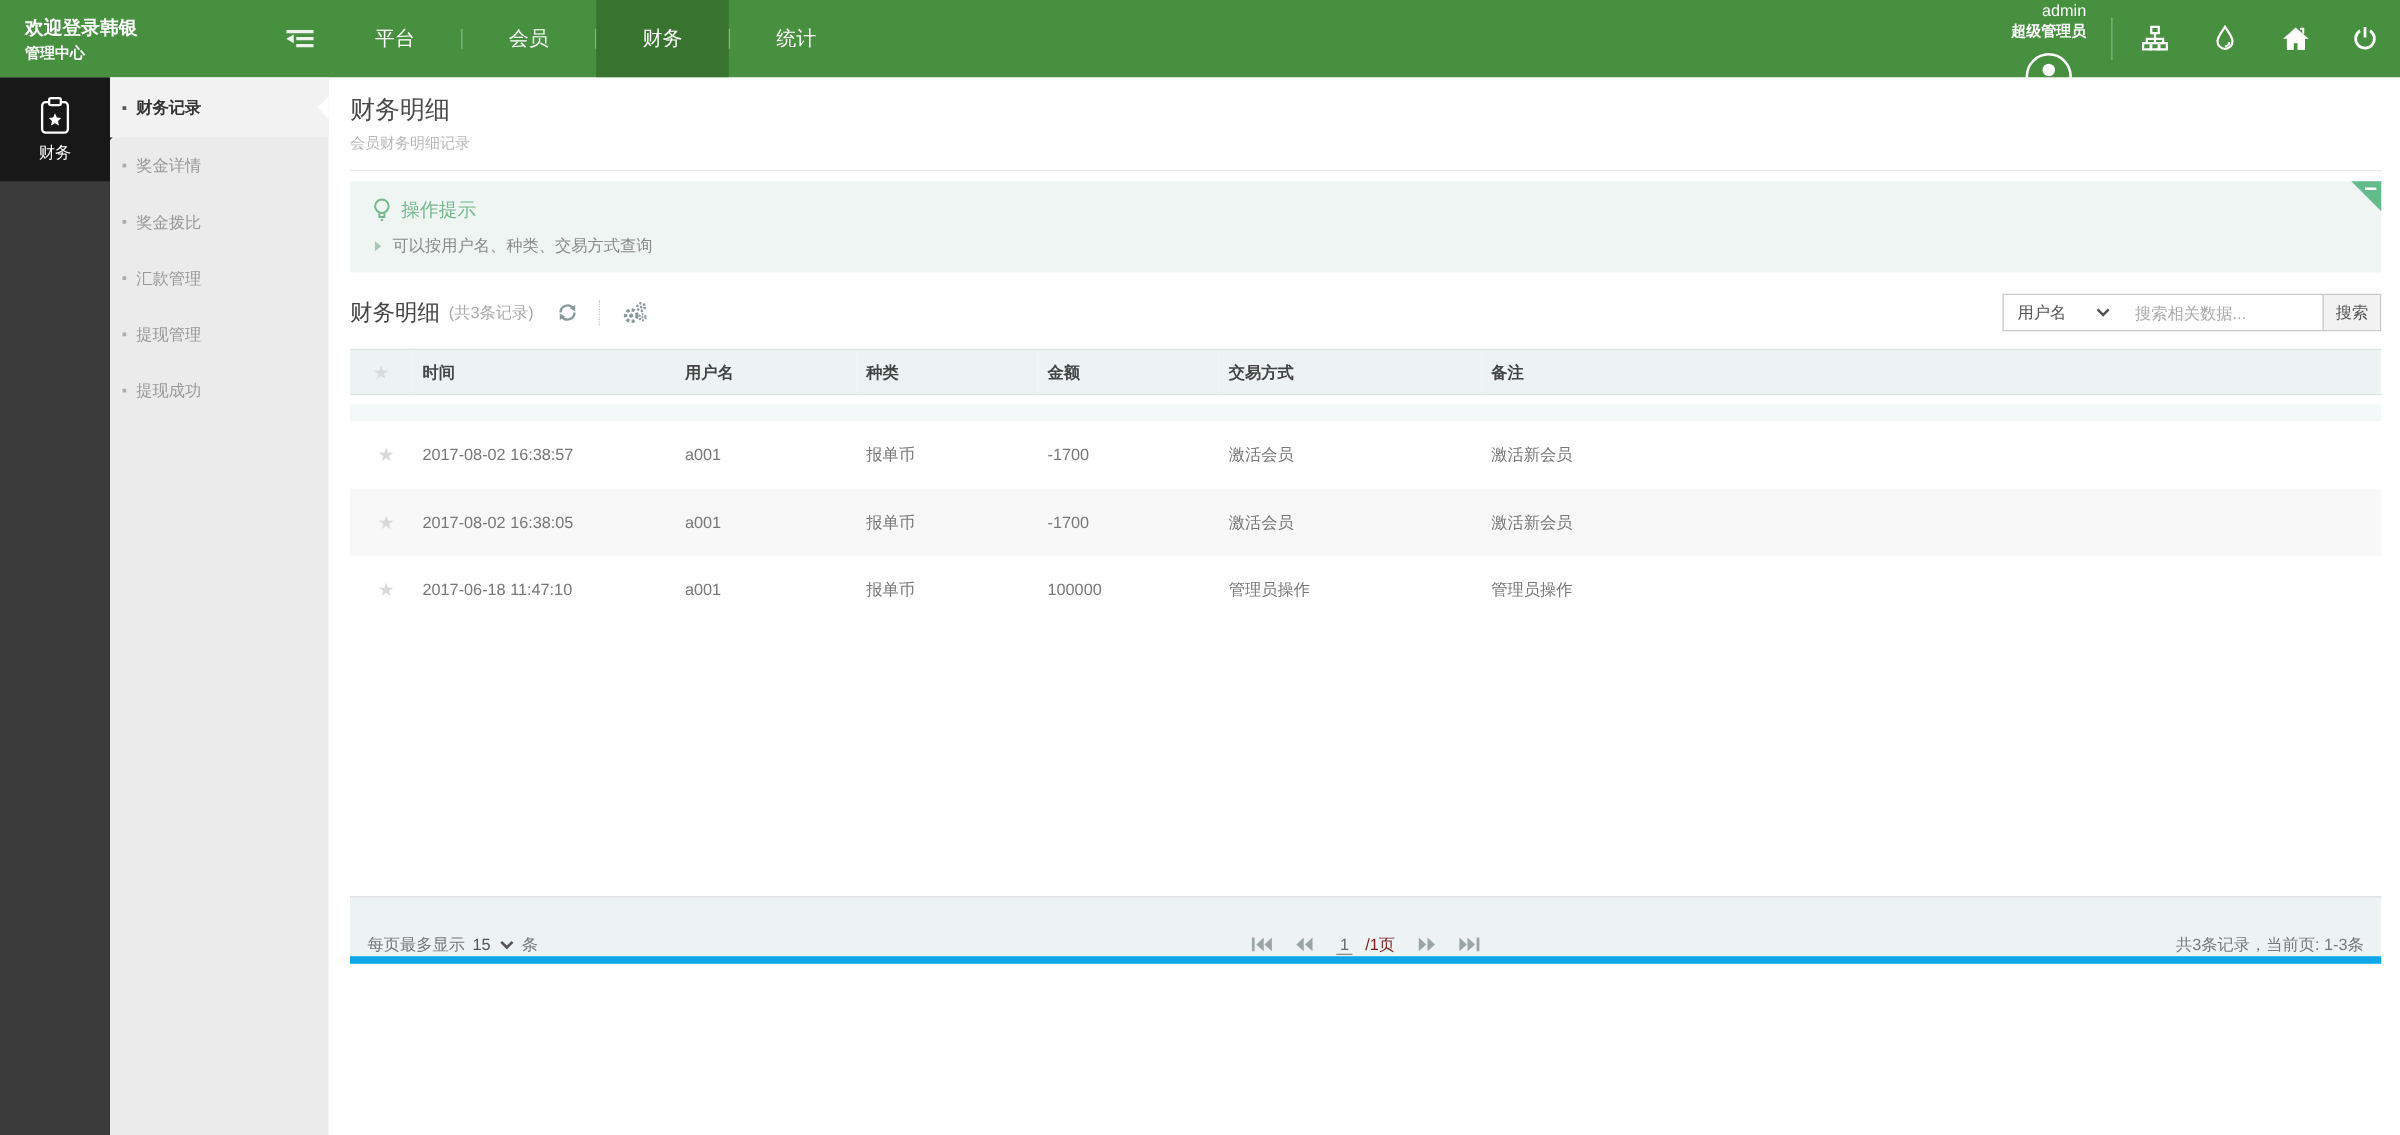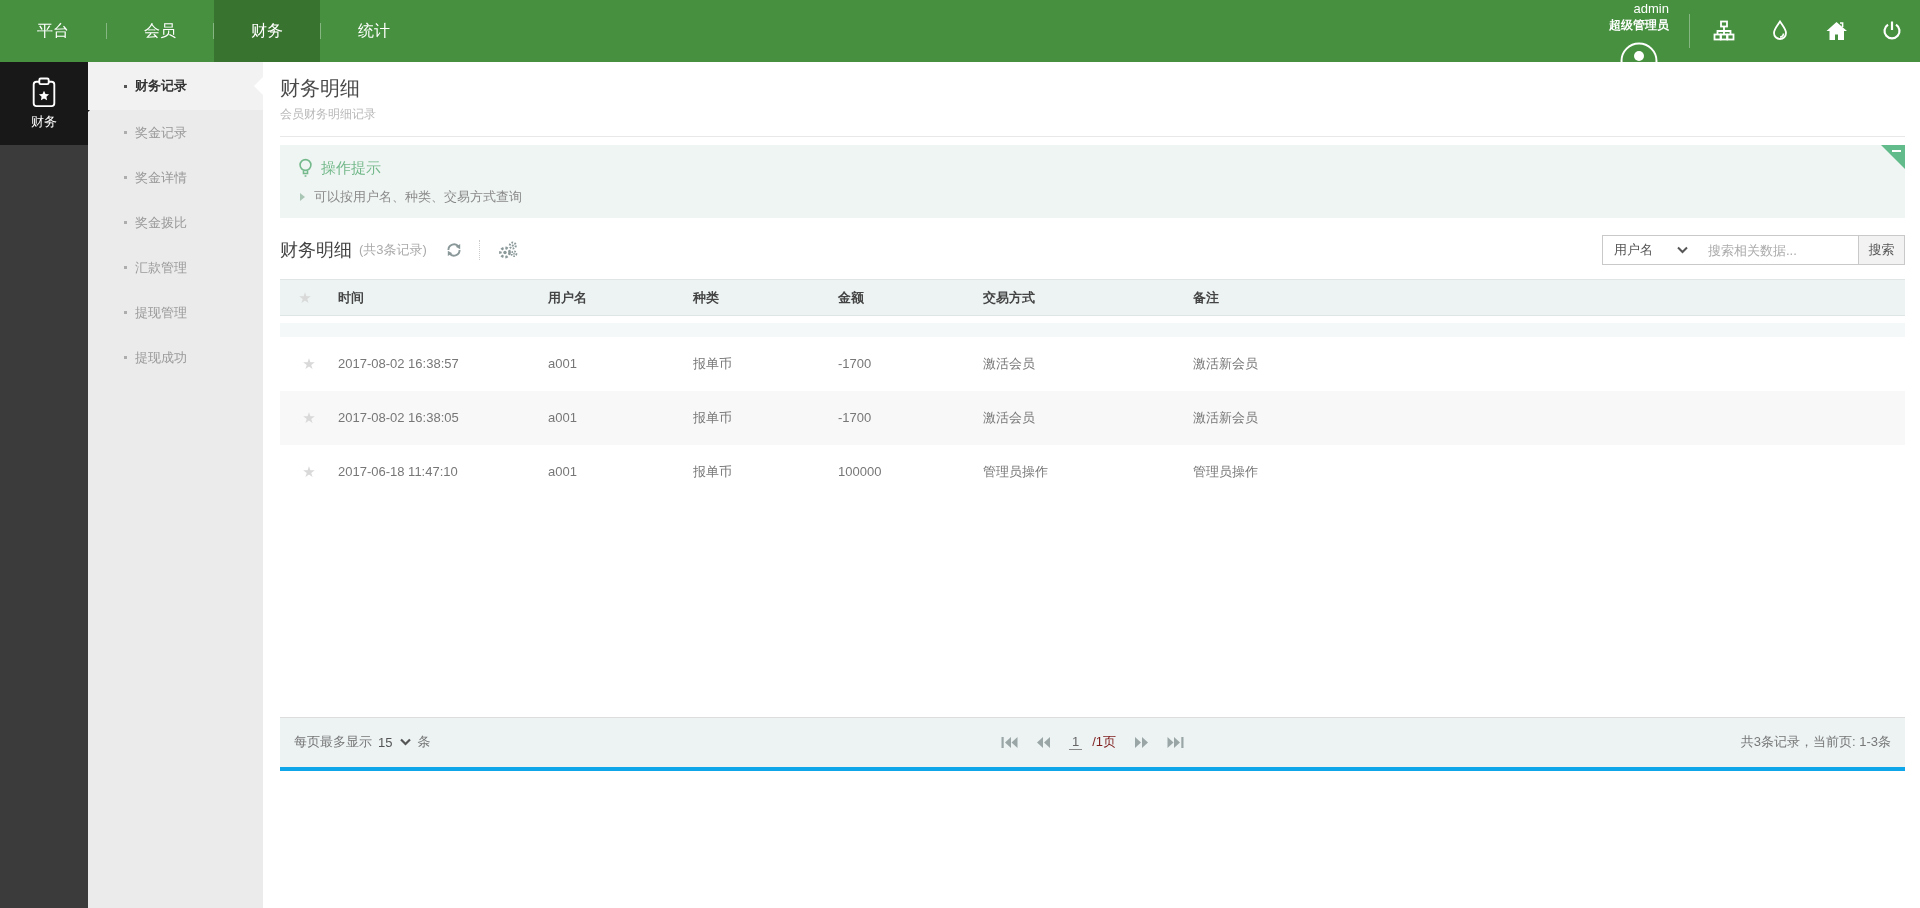--- a/index.html
+++ b/index.html
@@ -28,21 +28,21 @@
   .tb-icon { width:56px; height:62px; display:flex; align-items:center; justify-content:center; cursor:pointer; }
 
   
   .main { display:flex; height:846px; }
   .icon-col { width:88px; background:#3B3B3B; position:relative; }
   .module-block { height:83px; background:#181818; color:#fff; display:flex; flex-direction:column; align-items:center; justify-content:center; gap:4px; position:relative; cursor:pointer; }
   .module-block .arrow { position:absolute; right:-8px; top:50%; margin-top:-8px; width:0; height:0;
     border-top:8px solid transparent; border-bottom:8px solid transparent; border-left:8px solid #181818; }
   .module-label { font-size:13px; }
   .menu-col { width:175px; background:#EBEBEB; }
-  .menu-item { height:45px; display:flex; align-items:center; padding-left:36px; font-size:13px; color:#999; cursor:pointer; position:relative; }
+  .menu-item { height:45px; display:flex; align-items:center; padding-left:10px; font-size:13px; color:#999; cursor:pointer; position:relative; }
   .menu-item .bullet { width:3px; height:3px; background:#ADADAD; margin-right:8px; }
   .menu-item.active { height:48px; background:#F2F2F2; color:#333; font-weight:bold; }
   .menu-item.active .bullet { background:#555; }
   .menu-item.active .notch { position:absolute; right:0; top:50%; margin-top:-9px; width:0; height:0;
     border-top:9px solid transparent; border-bottom:9px solid transparent; border-right:9px solid #fff; }
 
   
   .content { flex:1; background:#fff; padding:0 15px 0 17px; }
   .page-head { padding:13px 0 14px 0; border-bottom:1px solid #E8E8E8; }
   .page-title { font-size:20px; color:#4A4A4A; font-weight:normal; line-height:26px; }
@@ -71,36 +71,50 @@
   .grid thead th { background:#EDF3F3; border-top:1px solid #DFE5E5; border-bottom:1px solid #DFE5E5;
     height:36px; font-size:13px; color:#444; text-align:left; padding-left:8px; font-weight:bold; }
   .grid th.star-col, .grid td.star-col { width:50px; text-align:center; padding-left:0; }
   .grid .star { color:#D9D9D9; font-size:15px; cursor:pointer; }
   .grid tr.gap-row td { height:7px; background:#fff; }
   .grid tr.stripe-row td { height:14px; background:#F4F8F8; }
   .grid tbody tr.data-row td { height:54px; font-size:13px; color:#777; padding-left:8px; }
   .grid tbody tr.data-row.alt td { background:#F8F8F8; }
 
   .table-spacer { height:218px; }
-  .pager { height:54px; background:#EDF3F3; border-top:1px solid #DDD; border-bottom:4px solid #0ea5e9;
-    display:flex; align-items:center; padding:0 14px; font-size:13px; color:#777; }
+  .pager { height:54px; background:#EDF3F3; border-top:1px solid #DDD; border-bottom:6px solid #0ea5e9;
+    display:flex; align-items:flex-end; padding:0 14px; font-size:13px; color:#777; }
   .pager-left { flex:1; display:flex; align-items:center; gap:6px; }
   .page-size { display:flex; align-items:center; gap:8px; cursor:pointer; color:#555; }
   .pager-center { display:flex; align-items:center; gap:18px; }
   .pg-btn { color:#9AA6A6; cursor:pointer; display:flex; align-items:center; }
   .pg-current { color:#666; border-bottom:1px solid #888; padding:0 3px; cursor:pointer; }
   .pg-total { color:#7f1d1d; margin-left:-8px; }
   .pager-right { flex:1; text-align:right; color:#777; }
 
   .chev { display:inline-block; }
 </style>
 </head>
 <body>
 
 <div class="topbar">
+  <div class="tb-left">
+    <div class="tb-welcome">
+      <div class="t1">欢迎登录韩银</div>
+      <div class="t2">管理中心</div>
+    </div>
+    <div class="tb-collapse">
+      <svg width="22" height="16" viewBox="0 0 22 16" fill="#fff">
+        <rect x="0" y="1" width="22" height="2.6"></rect>
+        <rect x="8" y="6.6" width="14" height="2.6"></rect>
+        <rect x="8" y="12.2" width="14" height="2.6"></rect>
+        <polygon points="0,8 6,4.5 6,11.5"></polygon>
+      </svg>
+    </div>
+  </div>
 
   <div class="nav">
     <div class="nav-item">平台</div>
     <div class="nav-sep"></div>
     <div class="nav-item">会员</div>
     <div class="nav-sep"></div>
     <div class="nav-item active">财务</div>
     <div class="nav-sep"></div>
     <div class="nav-item">统计</div>
   </div>
@@ -167,24 +181,20 @@
       <div class="module-label">财务</div>
       <div class="arrow"></div>
     </div>
   </div>
 
   <div class="menu-col">
     <div class="menu-item active">
       <span class="bullet"></span>
       <span>财务记录</span>
       <span class="notch"></span>
-    </div>
-    <div class="menu-item">
-      <span class="bullet"></span>
-      <span>奖金记录</span>
     </div>
     <div class="menu-item">
       <span class="bullet"></span>
       <span>奖金详情</span>
     </div>
     <div class="menu-item">
       <span class="bullet"></span>
       <span>奖金拨比</span>
     </div>
     <div class="menu-item">

